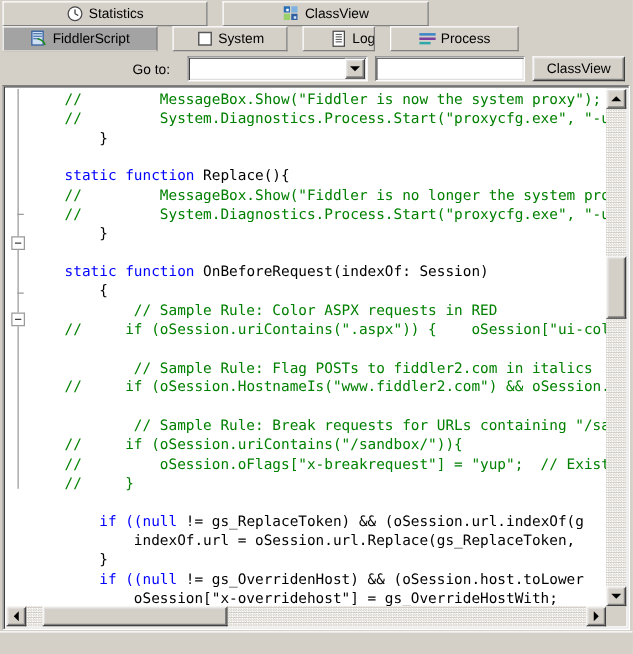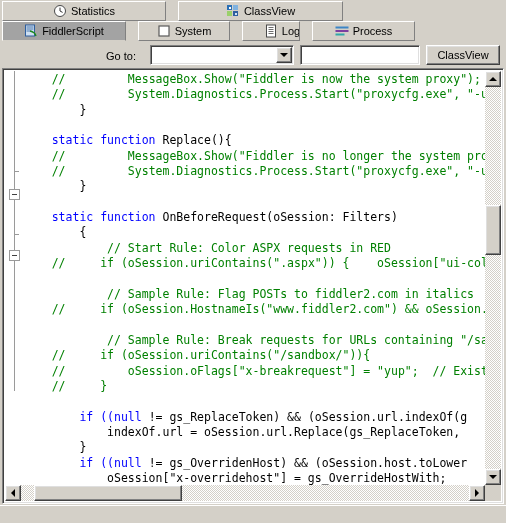--- a/index.html
+++ b/index.html
@@ -445,23 +445,23 @@
       <div class="code-area">
         <pre class="code" id="code-pre"><span class="cm">    //         </span><span class="cm">MessageBox.Show("Fiddler is now the system proxy");</span>
 <span class="cm">    //         </span><span class="cm">System.Diagnostics.Process.Start("proxycfg.exe", "-u");</span>
 <span class="plain">        }</span>
 <span class="plain"></span>
 <span class="kw">    static function </span><span class="plain">Replace(){</span>
 <span class="cm">    //         </span><span class="cm">MessageBox.Show("Fiddler is no longer the system proxy")</span>
 <span class="cm">    //         </span><span class="cm">System.Diagnostics.Process.Start("proxycfg.exe", "-u");</span>
 <span class="plain">        }</span>
 <span class="plain"></span>
-<span class="kw">    static function </span><span class="plain">OnBeforeRequest(oSession: Filters)</span>
+<span class="kw">    static function </span><span class="plain">OnBeforeRequest(indexOf: Session)</span>
 <span class="plain">        {</span>
-<span class="cm">            // Start Rule: Color ASPX requests in RED</span>
+<span class="cm">            // Sample Rule: Color ASPX requests in RED</span>
 <span class="cm">    //     </span><span class="cm">if (oSession.uriContains(".aspx")) {    oSession["ui-col</span>
 <span class="plain"></span>
 <span class="cm">            // Sample Rule: Flag POSTs to fiddler2.com in italics</span>
 <span class="cm">    //     </span><span class="cm">if (oSession.HostnameIs("www.fiddler2.com") &amp;&amp; oSession.</span>
 <span class="plain"></span>
 <span class="cm">            // Sample Rule: Break requests for URLs containing "/san</span>
 <span class="cm">    //     </span><span class="cm">if (oSession.uriContains("/sandbox/")){</span>
 <span class="cm">    //         </span><span class="cm">oSession.oFlags["x-breakrequest"] = "yup";  // Exist</span>
 <span class="cm">    //     </span><span class="cm">}</span>
 <span class="plain"></span>

